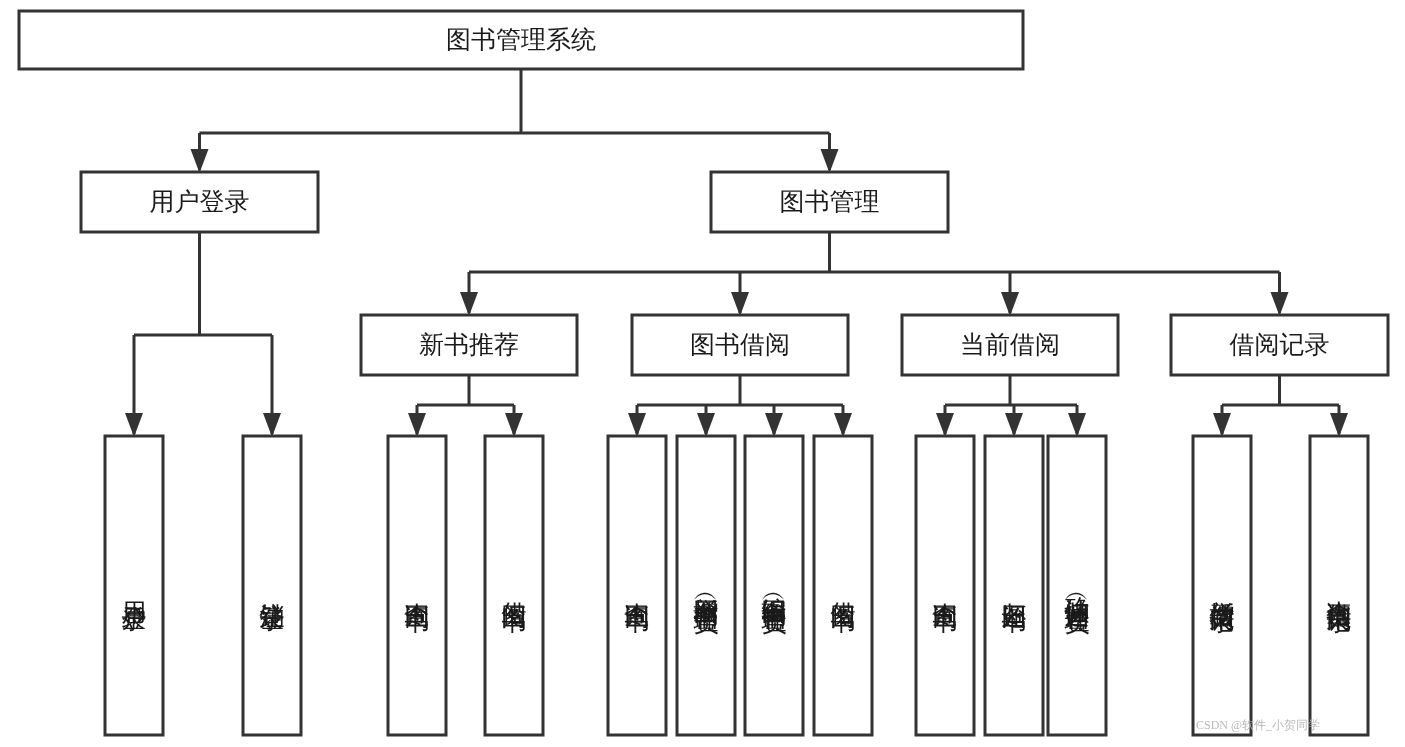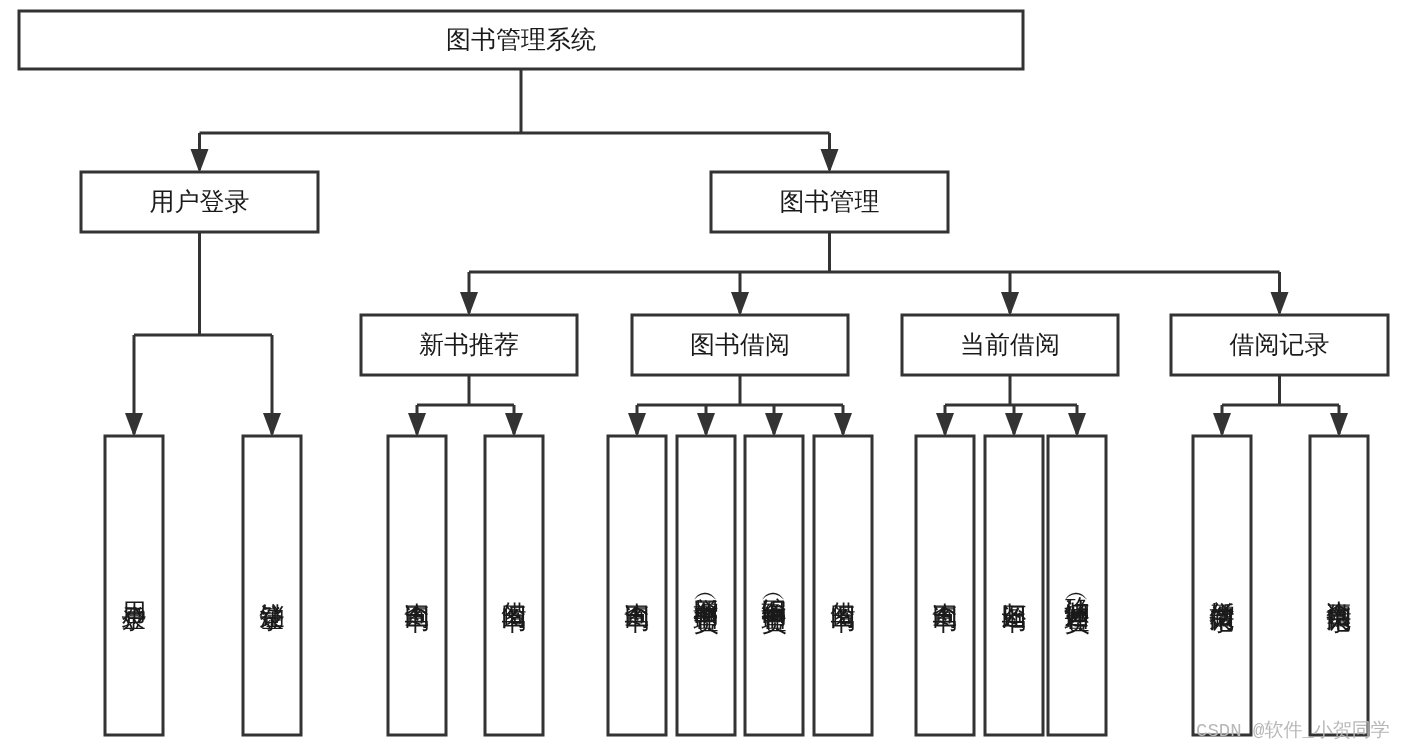--- a/index.html
+++ b/index.html
@@ -58,22 +58,22 @@
     letter-spacing: 2px;
     display: flex;
     align-items: center;
     justify-content: center;
     text-align: center;
     white-space: nowrap;
     user-select: none;
   }
   .watermark {
     position: absolute;
-    font-family: Liberation Mono, monospace;
-    font-size: 19px;
+    font-family: Liberation Serif, serif;
+    font-size: 12px;
     color: #b8b8b8;
     white-space: nowrap;
     user-select: none;
   }
 </style>
 </head>
 <body>
 
 <div id="diagram-root">
 

